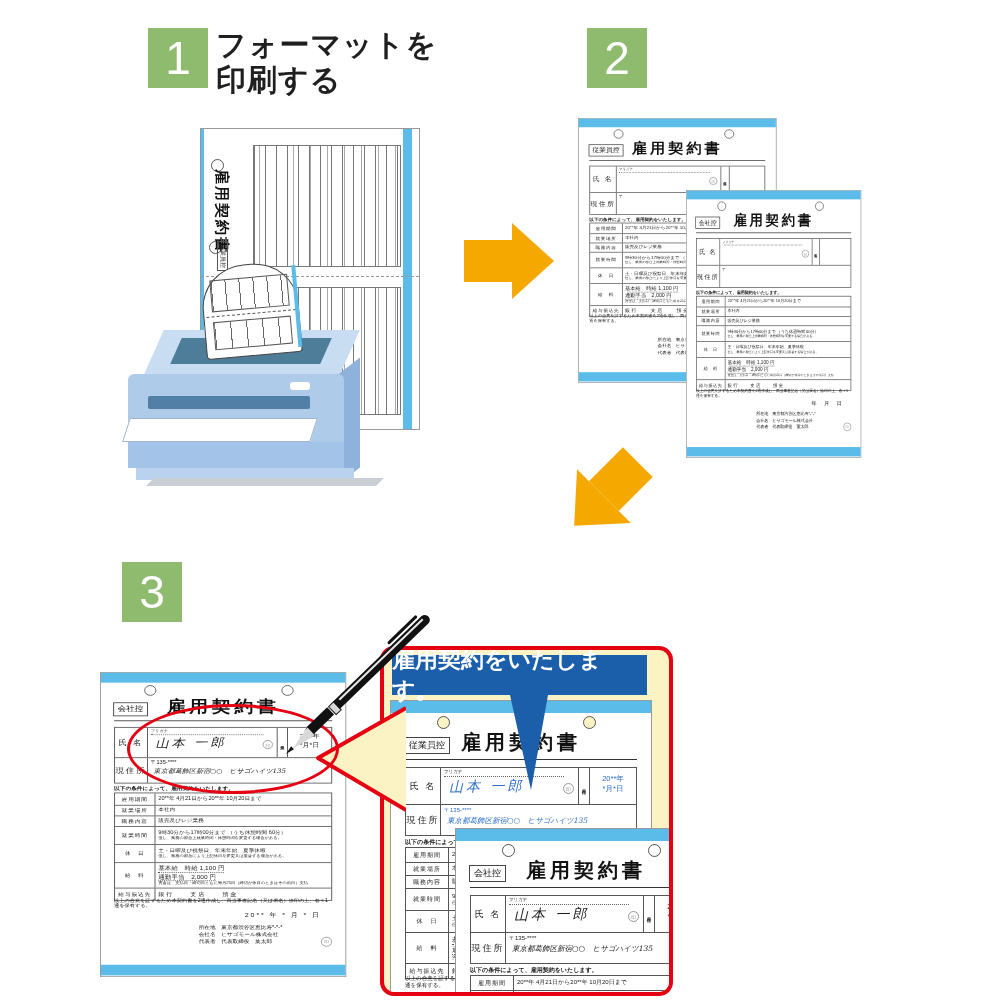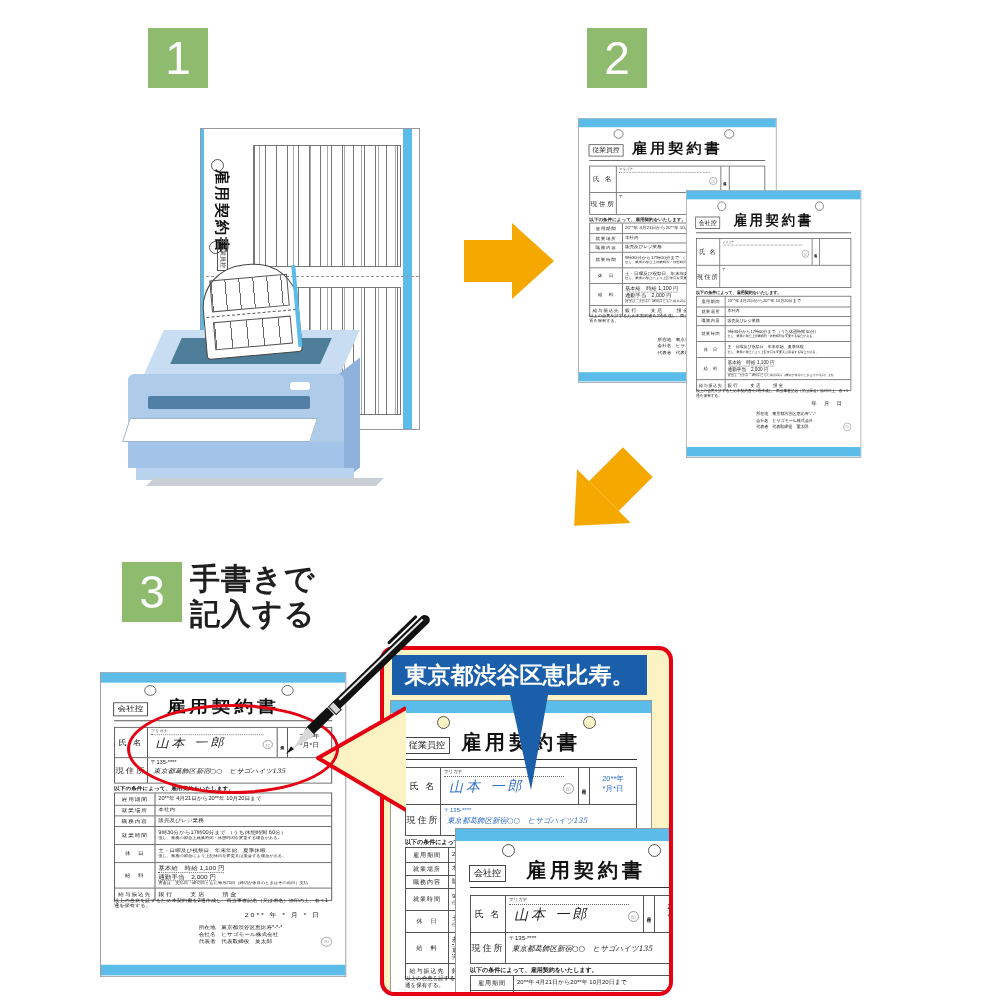--- a/index.html
+++ b/index.html
@@ -146,31 +146,31 @@
   #caption{left:650px;top:940px;width:330px;text-align:right;font-size:22px;color:#3a3a3a;letter-spacing:0.5px;}
 </style>
 </head>
 <body>
 
 <div id="canvas">
 
   <div class="stepbox" style="left:148px;top:28px;">
     <span>1</span>
   </div>
+  <div class="steptext" style="left:216px;top:27px;">
+    <div>フォーマットを</div>
+    <div>印刷する</div>
+  </div>
 
   <div class="stepbox" style="left:587px;top:28px;">
     <span>2</span>
   </div>
 
   <div class="stepbox" style="left:122px;top:562px;">
     <span>3</span>
-  </div>
-  <div class="steptext" style="left:190px;top:561px;">
-    <div>手書きで</div>
-    <div>記入する</div>
   </div>
 
   <div id="sheet1" class="abs">
     <div class="lstripe"></div>
     <div class="rstripe"></div>
     <div class="hole" style="left:10px;top:30px;"></div>
     <div class="hole" style="left:8px;top:112px;"></div>
     <div class="rot-title">雇用契約書</div>
     <div class="rot-badge">従業員控</div>
     <div class="band band1"></div>
@@ -605,18 +605,18 @@
             <div class="mval">
               <div>本社内</div>
             </div>
           </div>
         </div>
       </div>
     <svg id="bluepointer" width="50" height="100">
       <polygon points="6,0 44,0 27,95" fill="#1B5FAA"></polygon>
     </svg>
     <div id="bluebox">
-      <span>東京都渋谷区恵比寿。</span>
+      <span>雇用契約をいたします。</span>
     </div>
   </div>
 
 
 </div>
 
 </body></html>

